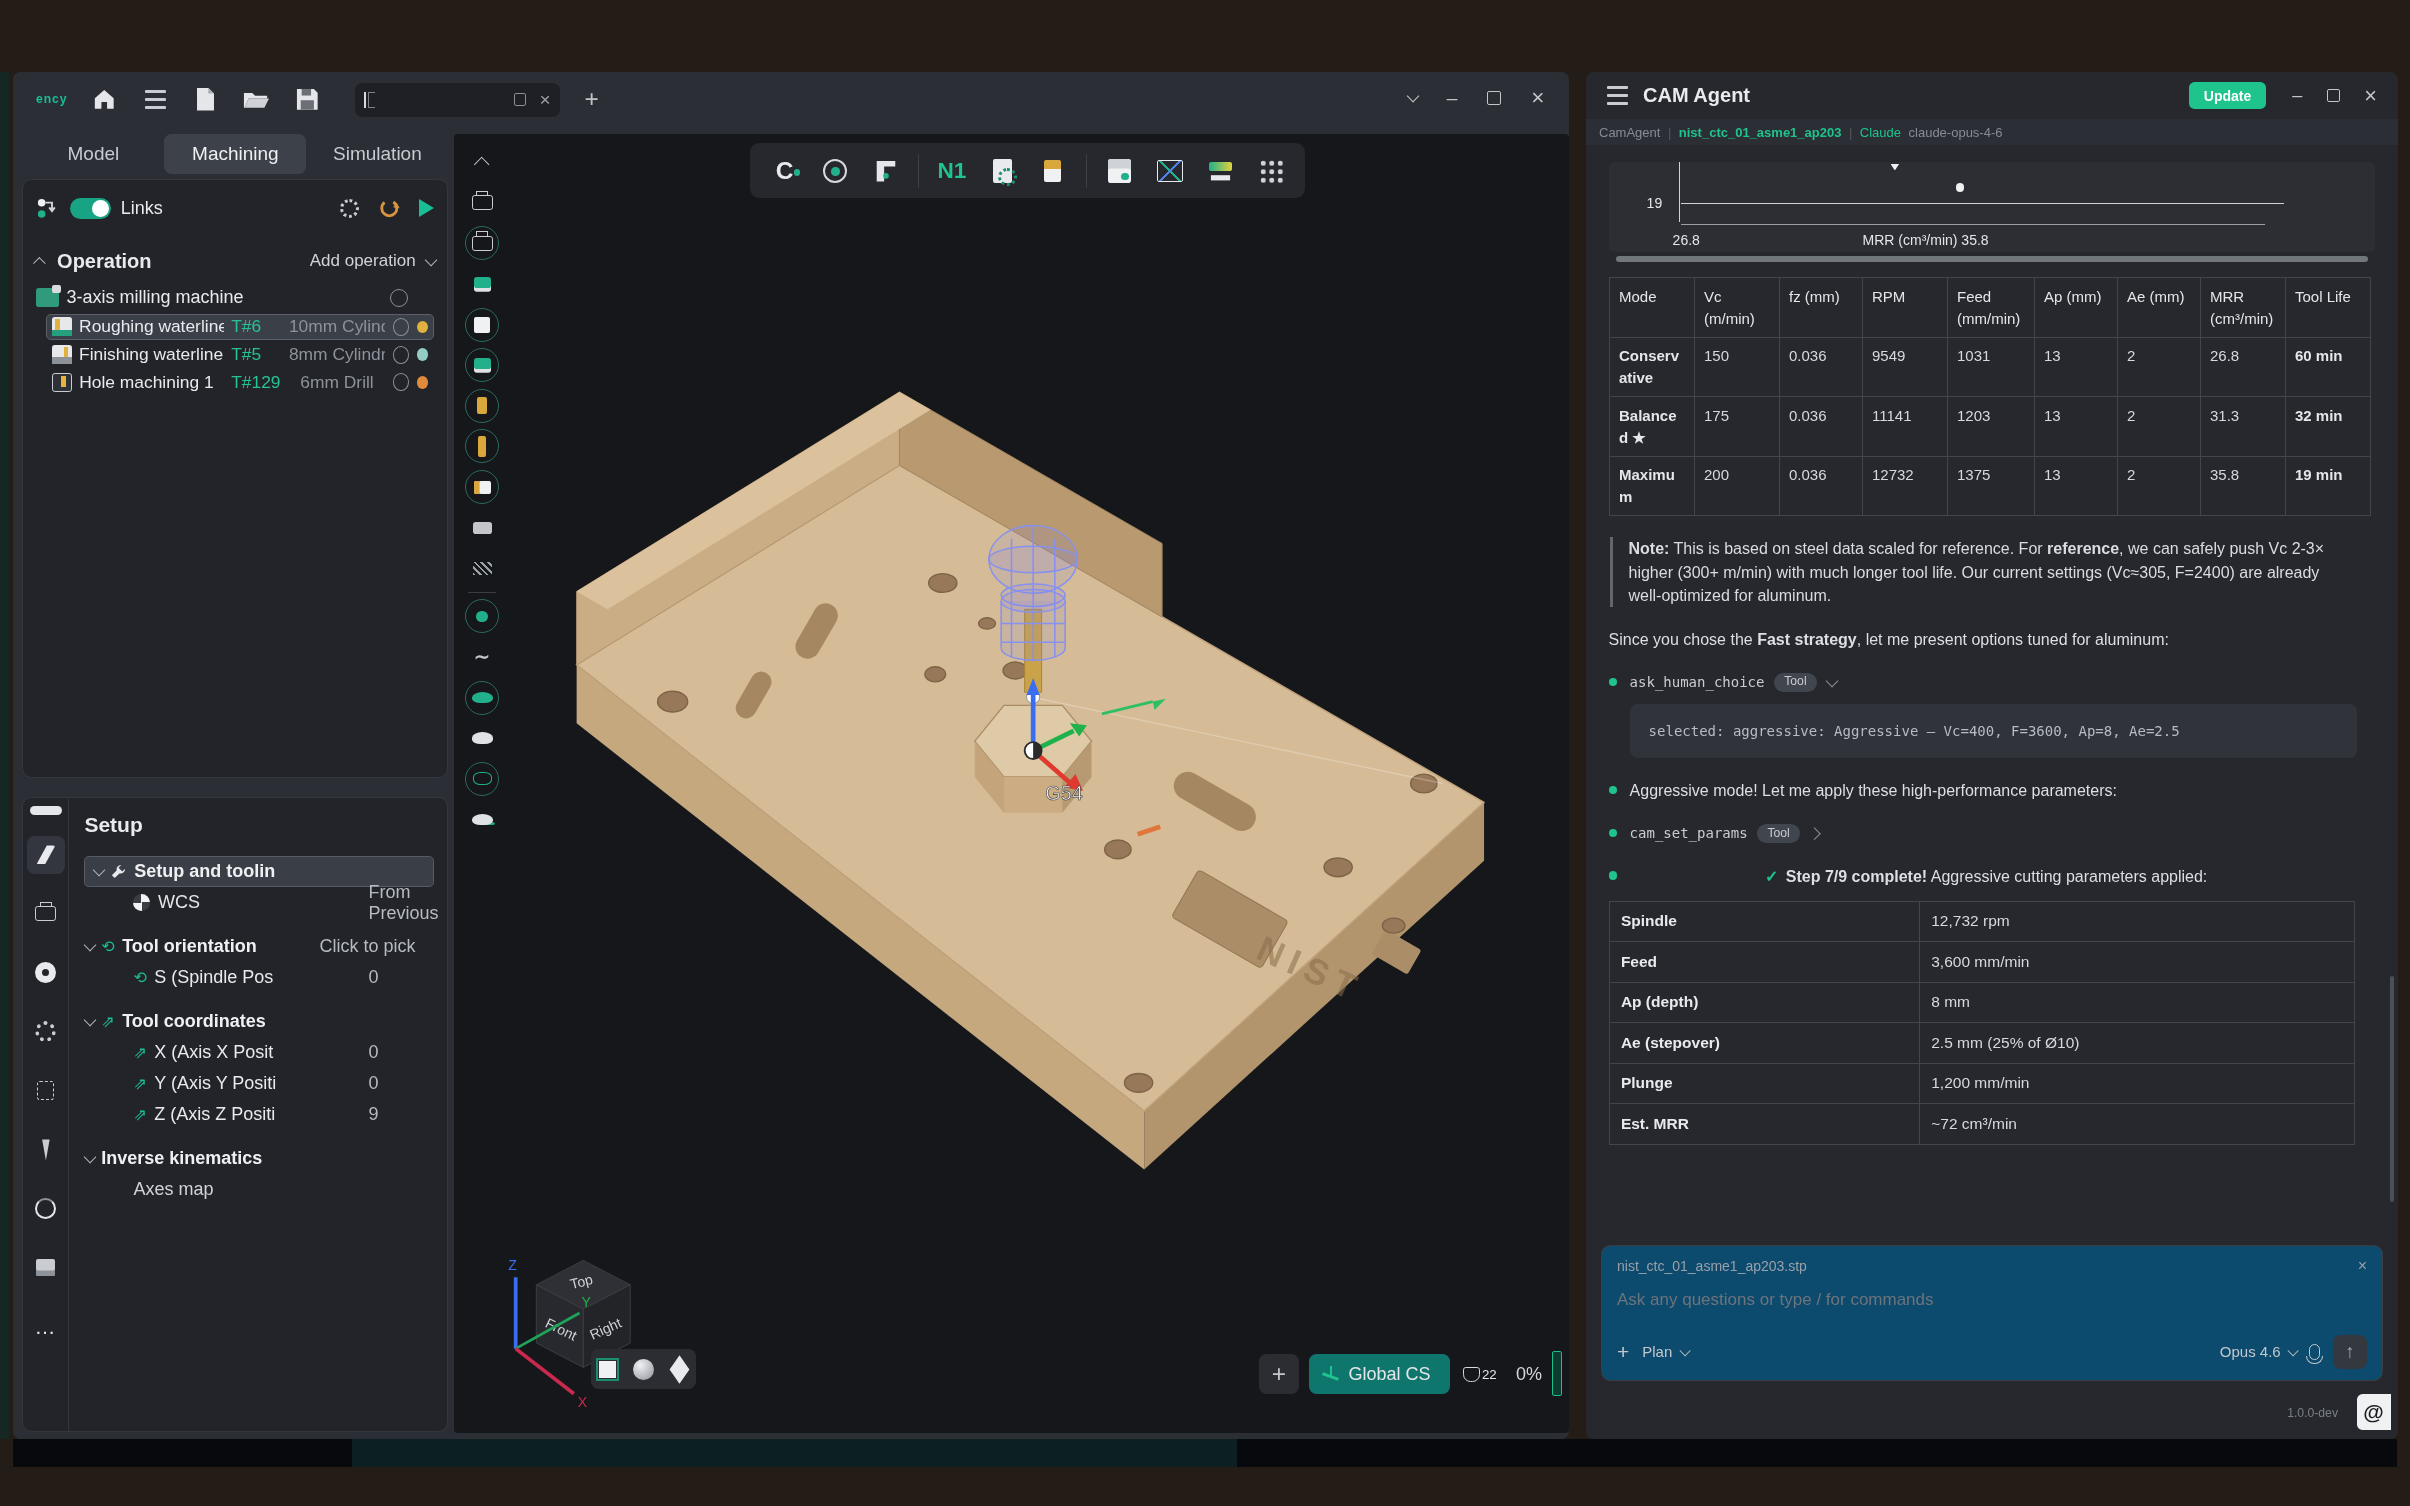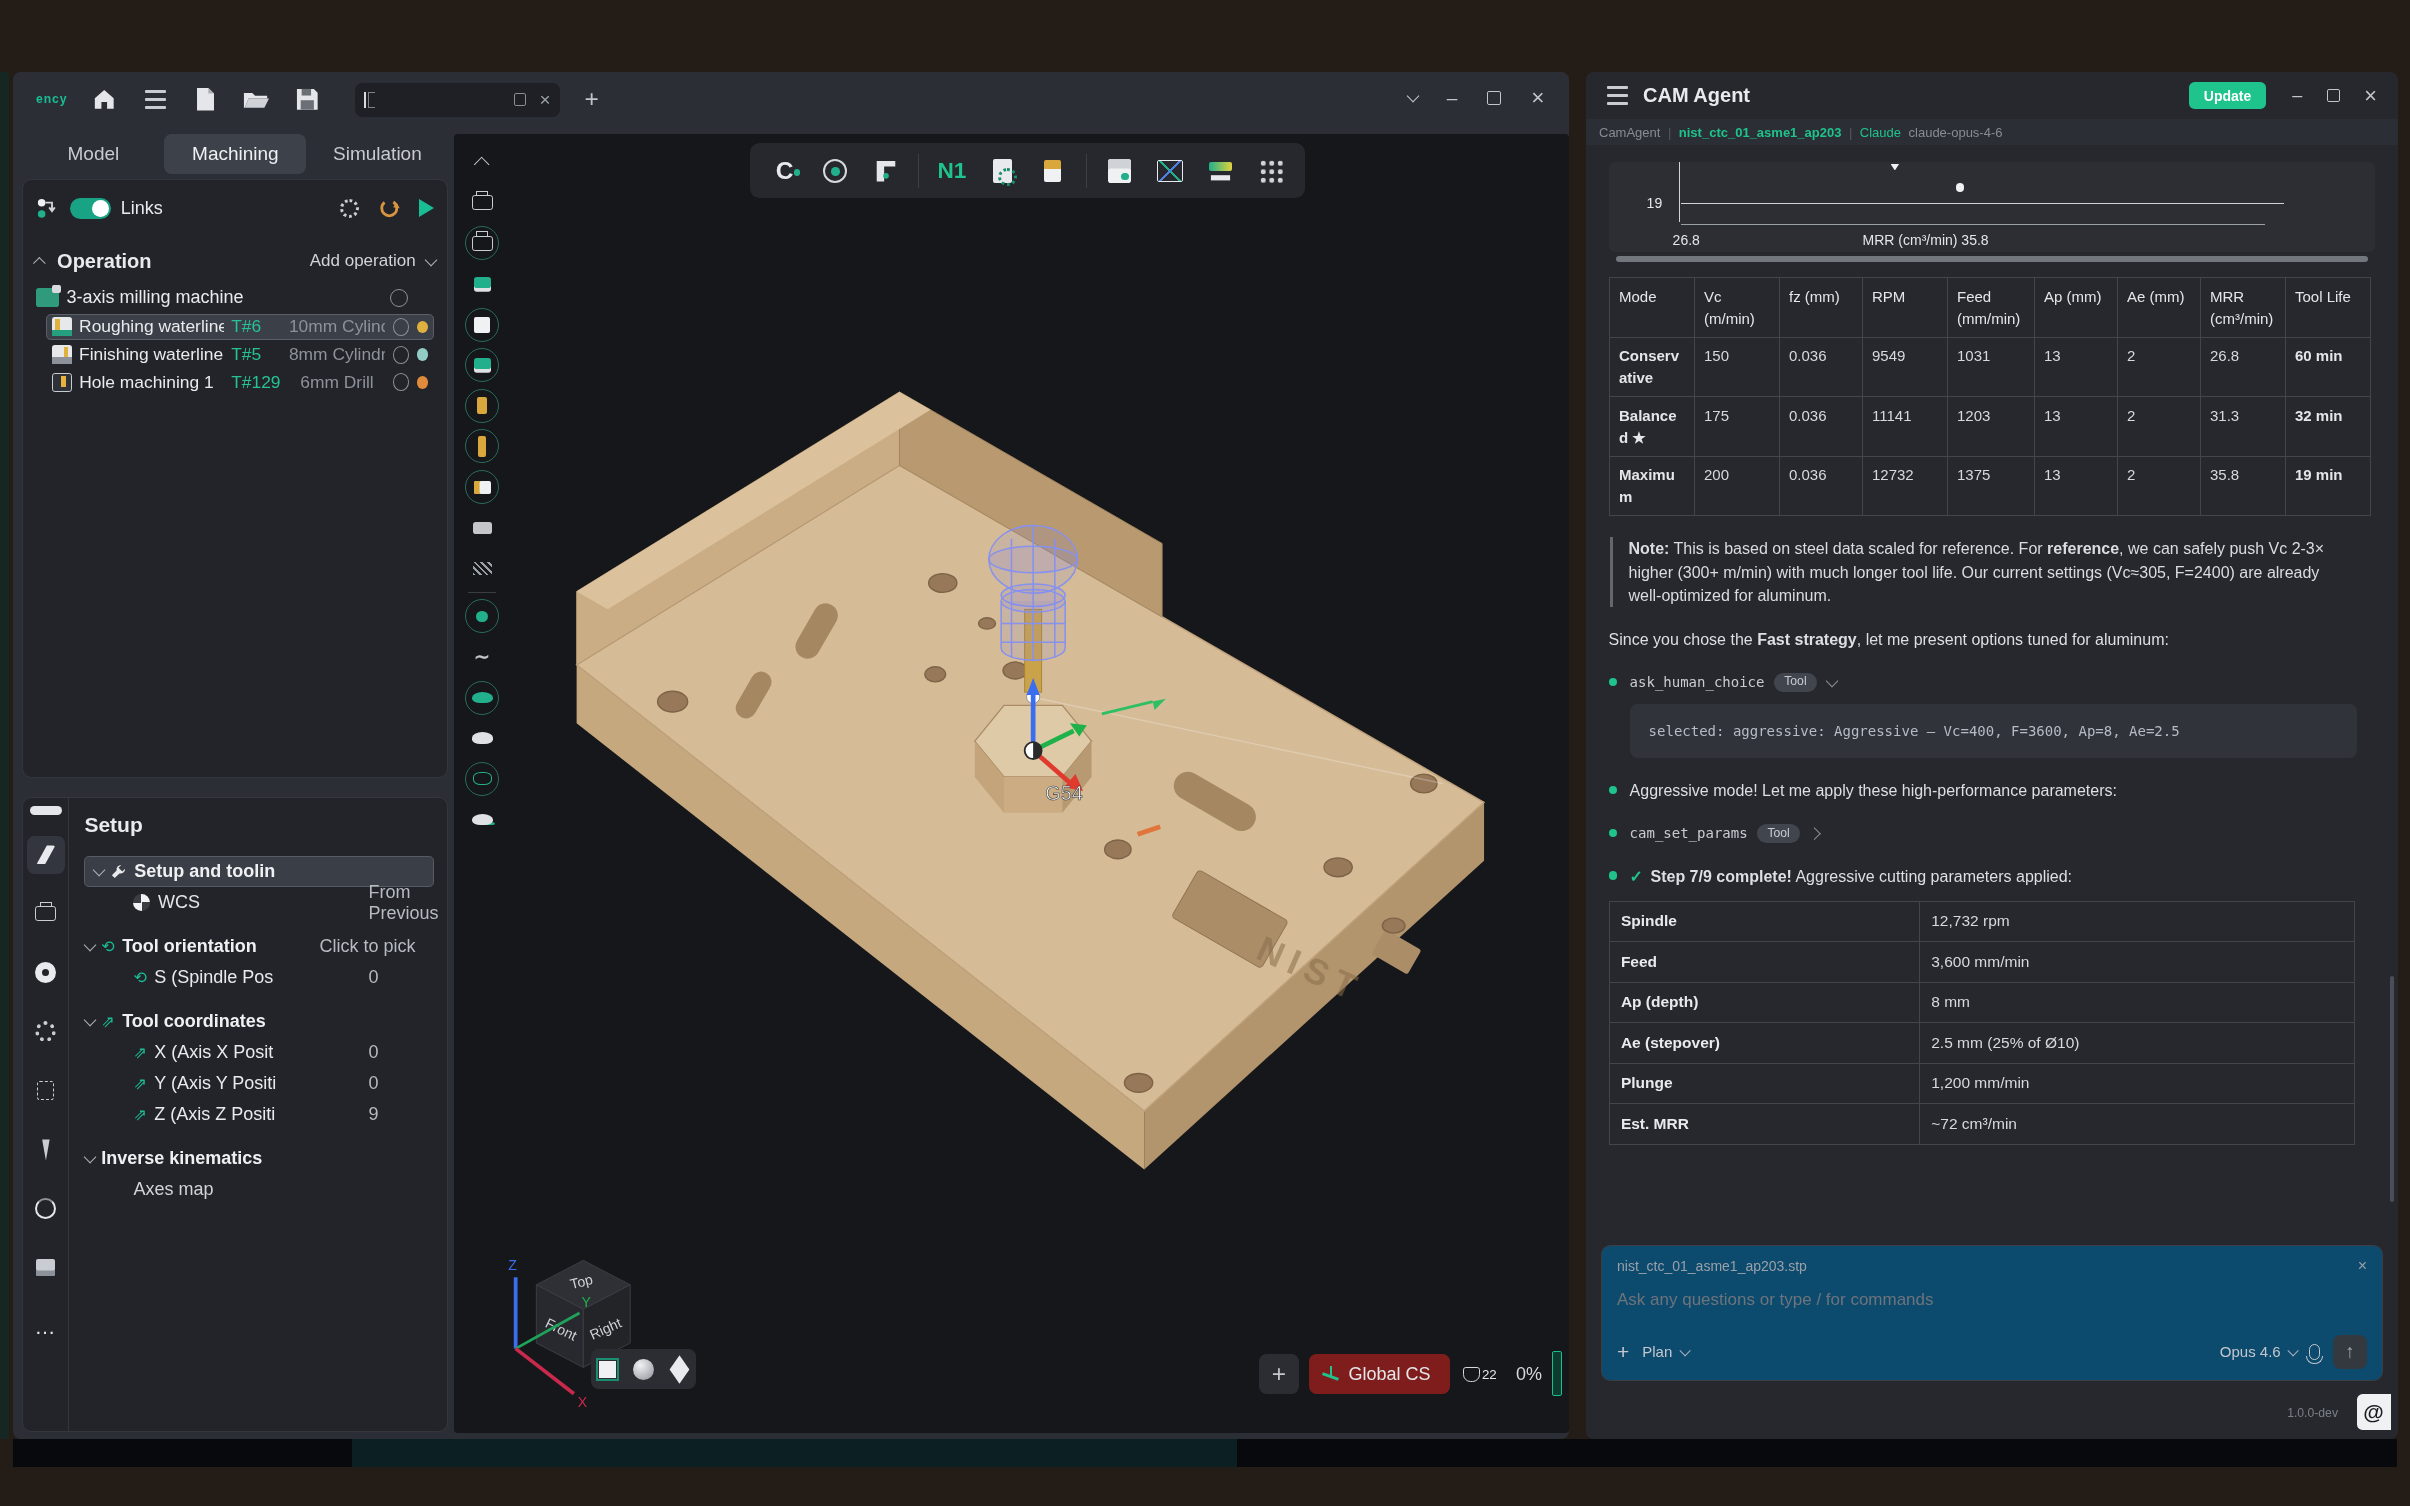--- a/index.html
+++ b/index.html
@@ -122,21 +122,21 @@
   .gridic { width:24.5px; height:24.5px; background:radial-gradient(#cfd2d6 2.4px,transparent 2.8px); background-size:8.5px 8.5px; }
 
   .navcube { position:absolute; left:26px; top:1111px; }
   .vtools { position:absolute; left:137px; top:1215px; width:105px; height:40px; background:#2b2d33; border-radius:7.5px; display:flex; align-items:center; justify-content:space-around; }
   .fitic { width:17px; height:17px; background:#f0f1f3; outline:2.8px solid #1b8d70; outline-offset:1.9px; }
   .sphic { width:21px; height:21px; border-radius:50%; background:radial-gradient(circle at 35% 30%,#f0f1f3,#8d929a); }
   .cubic { width:17px; height:17px; background:#e8eaed; transform:rotate(45deg) skew(10deg,10deg); }
 
   .vbr { position:absolute; top:1220px; height:40px; display:flex; align-items:center; }
   .plusbtn { left:805px; width:40px; background:#2b2d33; border-radius:7.5px; justify-content:center; font-size:24.5px; color:#c3c7cc; }
-  .gcs { left:855px; width:141px; background:#7f1d1d; border-radius:7.5px; padding:0 13px; gap:9.4px; font-size:18px; color:#e4e6e9; }
+  .gcs { left:855px; width:141px; background:#0f766e; border-radius:7.5px; padding:0 13px; gap:9.4px; font-size:18px; color:#e4e6e9; }
   .gcsic { width:17px; height:17px; position:relative; }
   .gcsic:before { content:""; position:absolute; left:7.5px; top:0; width:2.8px; height:11.3px; background:#1fc38c; }
   .gcsic:after { content:""; position:absolute; left:0; top:9.4px; width:17px; height:2.8px; background:#1fc38c; transform:rotate(20deg); }
   .bell { left:1009px; gap:1.9px; color:#e4e6e9; font-size:16px; }
   .bellic { width:17px; height:15px; border:1.9px solid #d5d8dc; border-radius:2.8px 2.8px 7.5px 7.5px; }
   .zoomlvl { left:1062px; font-size:18px; color:#d5d8dc; }
   .greenbar { position:absolute; left:1098px; top:1217px; width:10.4px; height:45px; border:1.9px solid #18c08c; background:#0d3b30; border-radius:1.9px; }
 
   
   .agwin { position:absolute; left:1586px; top:72px; width:812px; height:1367px; background:#26282d; border-radius:7.5px; overflow:hidden; }
@@ -725,21 +725,21 @@
       <span>Aggressive mode! Let me apply these high-performance parameters:</span>
     </div>
 
     <div class="toolrow" style="margin-bottom:21px;">
       <span class="gdot"></span>
       <span>cam_set_params</span>
       <span class="badge">Tool</span>
       <span class="chev right" style="border-color:#8a8f96;"></span>
     </div>
 
-    <div class="bullmsg" style="margin-bottom:2px;">
+    <div class="bullmsg" style="margin-bottom:2px;text-align:center;">
       <span class="gdot"></span>
       <span class="okck">✓</span><b>Step 7/9 complete!</b><span> Aggressive cutting parameters applied:</span>
     </div>
 
     <table class="ptable">
       <tbody>
       <tr>
             <td>Spindle</td>
             <td>12,732 rpm</td>
           </tr>

